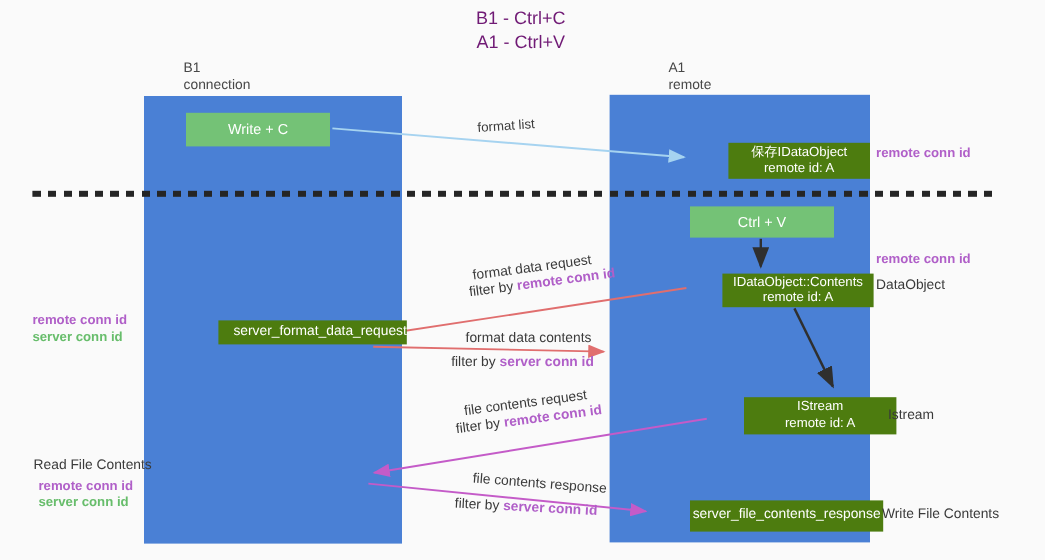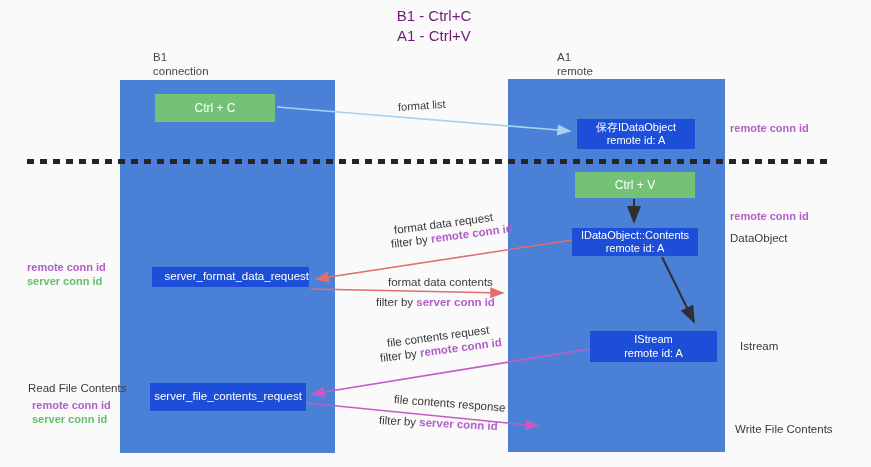--- a/index.html
+++ b/index.html
@@ -14,21 +14,21 @@
   }
   .lane-header{
     position:absolute;width:120px;font-size:11.5px;
     line-height:14px;color:#474747;
   }
   .box{
     position:absolute;display:flex;flex-direction:column;align-items:center;
     justify-content:center;color:#fff;text-align:center;
   }
   .box.green{background:#74c276;font-size:12px;}
-  .box.orange{background:#1d4ed8;font-size:11px;line-height:13.5px;}
+  .box.orange{background:#4d7c0f;font-size:11px;line-height:13.5px;margin-left:30px;}
   .box.orange .one-line{font-size:11.5px;}
   .dashed-line{
     position:absolute;left:27px;top:159px;width:803px;height:5px;
     background:repeating-linear-gradient(90deg,#252525 0 7px,transparent 7px 13px);
   }
   .side-label{position:absolute;font-size:11.5px;color:#3a3a3a;white-space:nowrap;}
   .side-label.purple{color:#b05fc8;font-weight:bold;font-size:11px;}
   .side-label.greentx{color:#67bd6b;font-weight:bold;font-size:11px;}
   .flow-label{
     position:absolute;font-size:11.5px;color:#3a3a3a;white-space:nowrap;
@@ -79,21 +79,21 @@
     <line x1="277" y1="107" x2="570" y2="131" stroke="#a6d3f0" stroke-width="1.6" marker-end="url(#m-blue)"></line>
     <line x1="634" y1="199" x2="634" y2="222" stroke="#2f2f2f" stroke-width="2" marker-end="url(#m-black)"></line>
     <line x1="662" y1="257" x2="694" y2="322" stroke="#2f2f2f" stroke-width="2" marker-end="url(#m-black)"></line>
     <line x1="572" y1="240" x2="316" y2="279" stroke="#e06e6e" stroke-width="1.6" marker-end="url(#m-red)"></line>
     <line x1="311" y1="289" x2="503" y2="293" stroke="#e06e6e" stroke-width="1.6" marker-end="url(#m-red)"></line>
     <line x1="589" y1="349" x2="312" y2="394" stroke="#c45bc8" stroke-width="1.6" marker-end="url(#m-magenta)"></line>
     <line x1="307" y1="403" x2="538" y2="426" stroke="#c45bc8" stroke-width="1.6" marker-end="url(#m-magenta)"></line>
   </svg>
 
   <div class="box green" style="left:155px;top:94px;width:120px;height:28px;">
-    <span>Ctrl + C</span>
+    <span>Write + C</span>
   </div>
 
   <div class="box orange" style="left:577px;top:119px;width:118px;height:30px;">
     <span>保存IDataObject</span>
     <span>remote id: A</span>
   </div>
 
   <div class="box green" style="left:575px;top:172px;width:120px;height:26px;">
     <span>Ctrl + V</span>
   </div>
@@ -106,24 +106,24 @@
   <div class="box orange" style="left:152px;top:267px;width:157px;height:20px;align-items:flex-end;">
     <span class="one-line">server_format_data_request</span>
   </div>
 
 
   <div class="box orange" style="left:590px;top:331px;width:127px;height:31px;">
     <span>IStream</span>
     <span>remote id: A</span>
   </div>
 
-  <div class="box orange" style="left:150px;top:383px;width:156px;height:28px;">
-    <span class="one-line">server_file_contents_request</span>
+
+  <div class="box orange" style="left:545px;top:417px;width:161px;height:26px;">
+    <span class="one-line">server_file_contents_response</span>
   </div>
-
 
   <div class="flow-label" style="left:398px;top:101px;transform:rotate(-4deg);font-size:11px;">format list</div>
 
   <div class="flow-label" style="left:394px;top:224px;transform:rotate(-7.5deg);">format data request</div>
   <div class="flow-label" style="left:391px;top:238px;transform:rotate(-7.5deg);">
     <span>filter by</span>
     <span class="conn">remote conn id</span>
   </div>
 
   <div class="flow-label" style="left:388px;top:276px;">format data contents</div>

